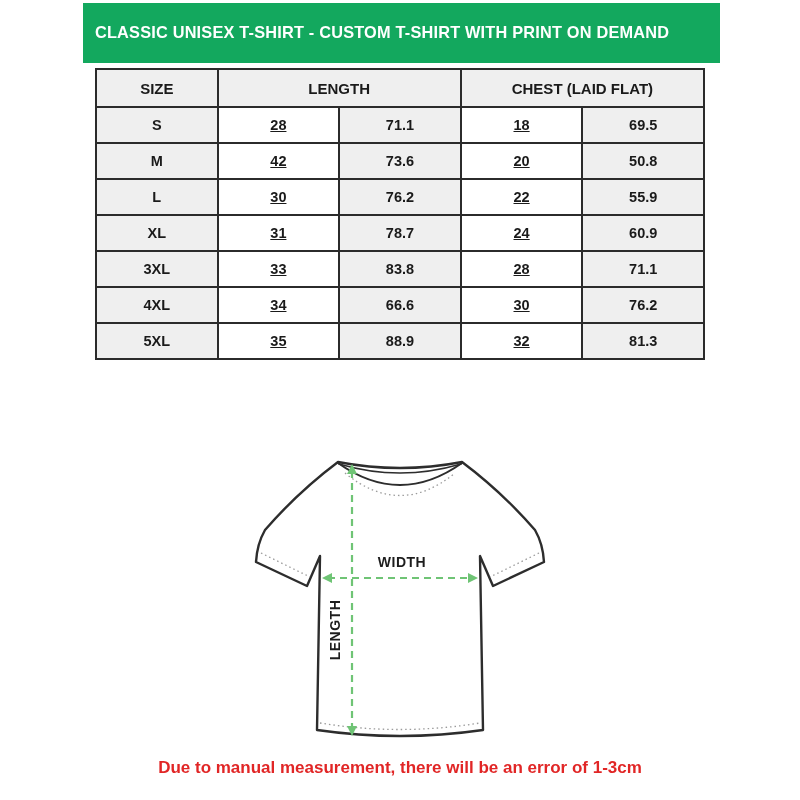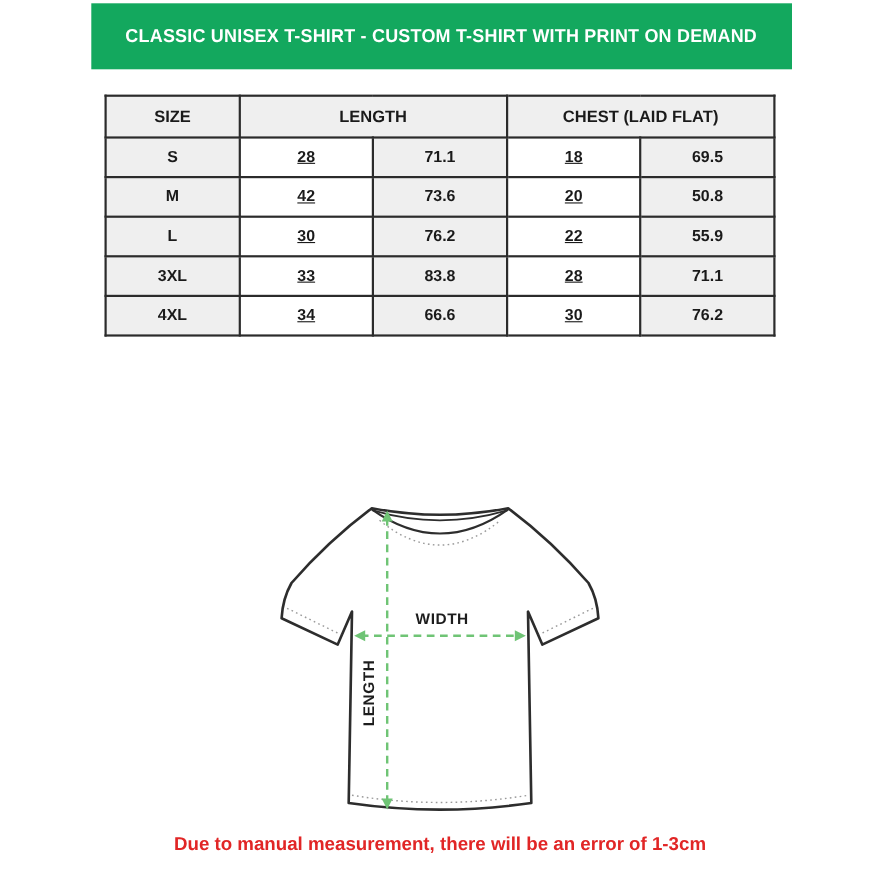--- a/index.html
+++ b/index.html
@@ -11,29 +11,29 @@
   }
   *{margin:0;padding:0;box-sizing:border-box;}
   html,body{background:#ffffff;}
   body{
     width:800px;height:800px;position:relative;overflow:hidden;
     font-family:"Liberation Sans","DejaVu Sans",sans-serif;
   }
   .banner{
     position:absolute;left:83px;top:3px;width:637px;height:60px;
     background:var(--banner-green);
-    display:flex;align-items:center;justify-content:center;
+    display:flex;align-items:center;justify-content:flex-start;
   }
   .banner-title{
     color:#ffffff;font-weight:bold;font-size:17px;letter-spacing:.2px;
     text-transform:uppercase;white-space:nowrap;
     transform:scaleX(.96);
   }
   table.size-chart{
-    position:absolute;left:95px;top:86px;width:610px;
+    position:absolute;left:95px;top:68px;width:610px;
     border-collapse:collapse;table-layout:fixed;
     border:2px solid var(--table-border);
   }
   .size-chart th,.size-chart td{
     border:2px solid var(--table-border);
     text-align:center;vertical-align:middle;
     font-weight:bold;color:#1a1a1a;
   }
   .size-chart th{height:38px;font-size:15px;background:var(--cell-gray);}
   .size-chart td{height:36px;font-size:14.5px;}
@@ -94,32 +94,46 @@
       <td class="gray">50.8</td>
     </tr>
     <tr>
       <td class="gray">L</td>
       <td class="white">30</td>
       <td class="gray">76.2</td>
       <td class="white">22</td>
       <td class="gray">55.9</td>
     </tr>
     <tr>
+      <td class="gray">XL</td>
+      <td class="white">31</td>
+      <td class="gray">78.7</td>
+      <td class="white">24</td>
+      <td class="gray">60.9</td>
+    </tr>
+    <tr>
       <td class="gray">3XL</td>
       <td class="white">33</td>
       <td class="gray">83.8</td>
       <td class="white">28</td>
       <td class="gray">71.1</td>
     </tr>
     <tr>
       <td class="gray">4XL</td>
       <td class="white">34</td>
       <td class="gray">66.6</td>
       <td class="white">30</td>
       <td class="gray">76.2</td>
+    </tr>
+    <tr>
+      <td class="gray">5XL</td>
+      <td class="white">35</td>
+      <td class="gray">88.9</td>
+      <td class="white">32</td>
+      <td class="gray">81.3</td>
     </tr>
   </tbody>
 </table>
 
 <div class="diagram-wrap">
   <svg width="300" height="312" viewBox="0 0 300 312">
 
     <path class="tee-outline" d="M 88,22
          Q 150,34 212,22
          Q 252,52 285,90

